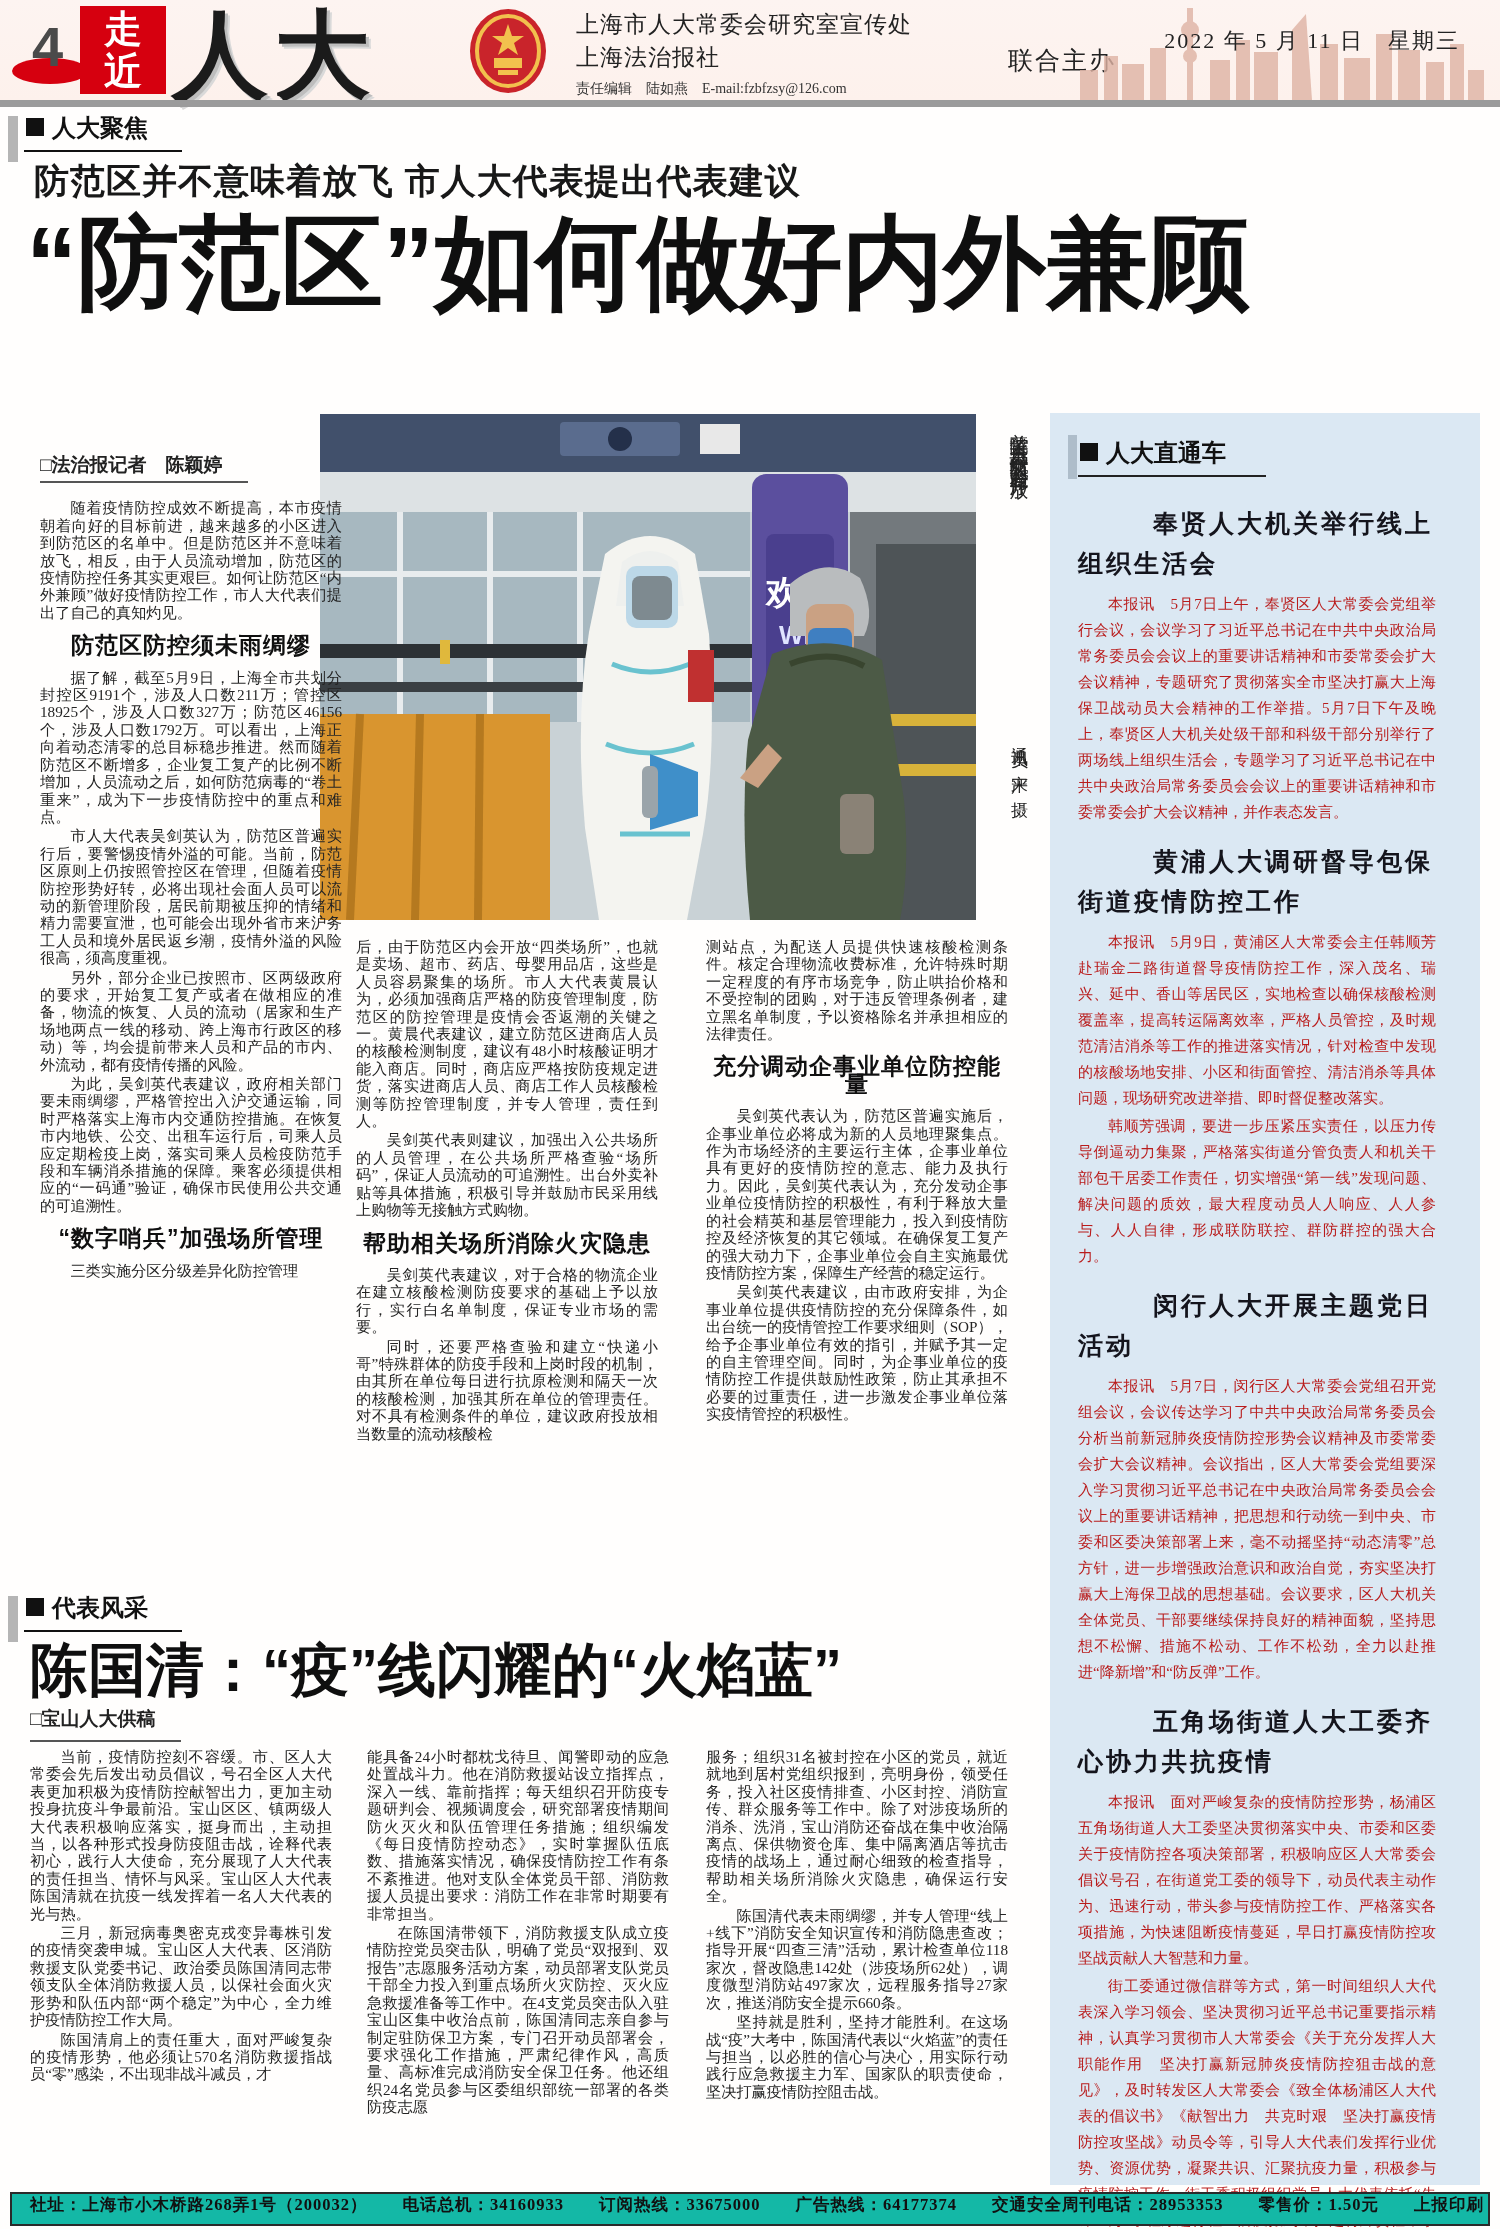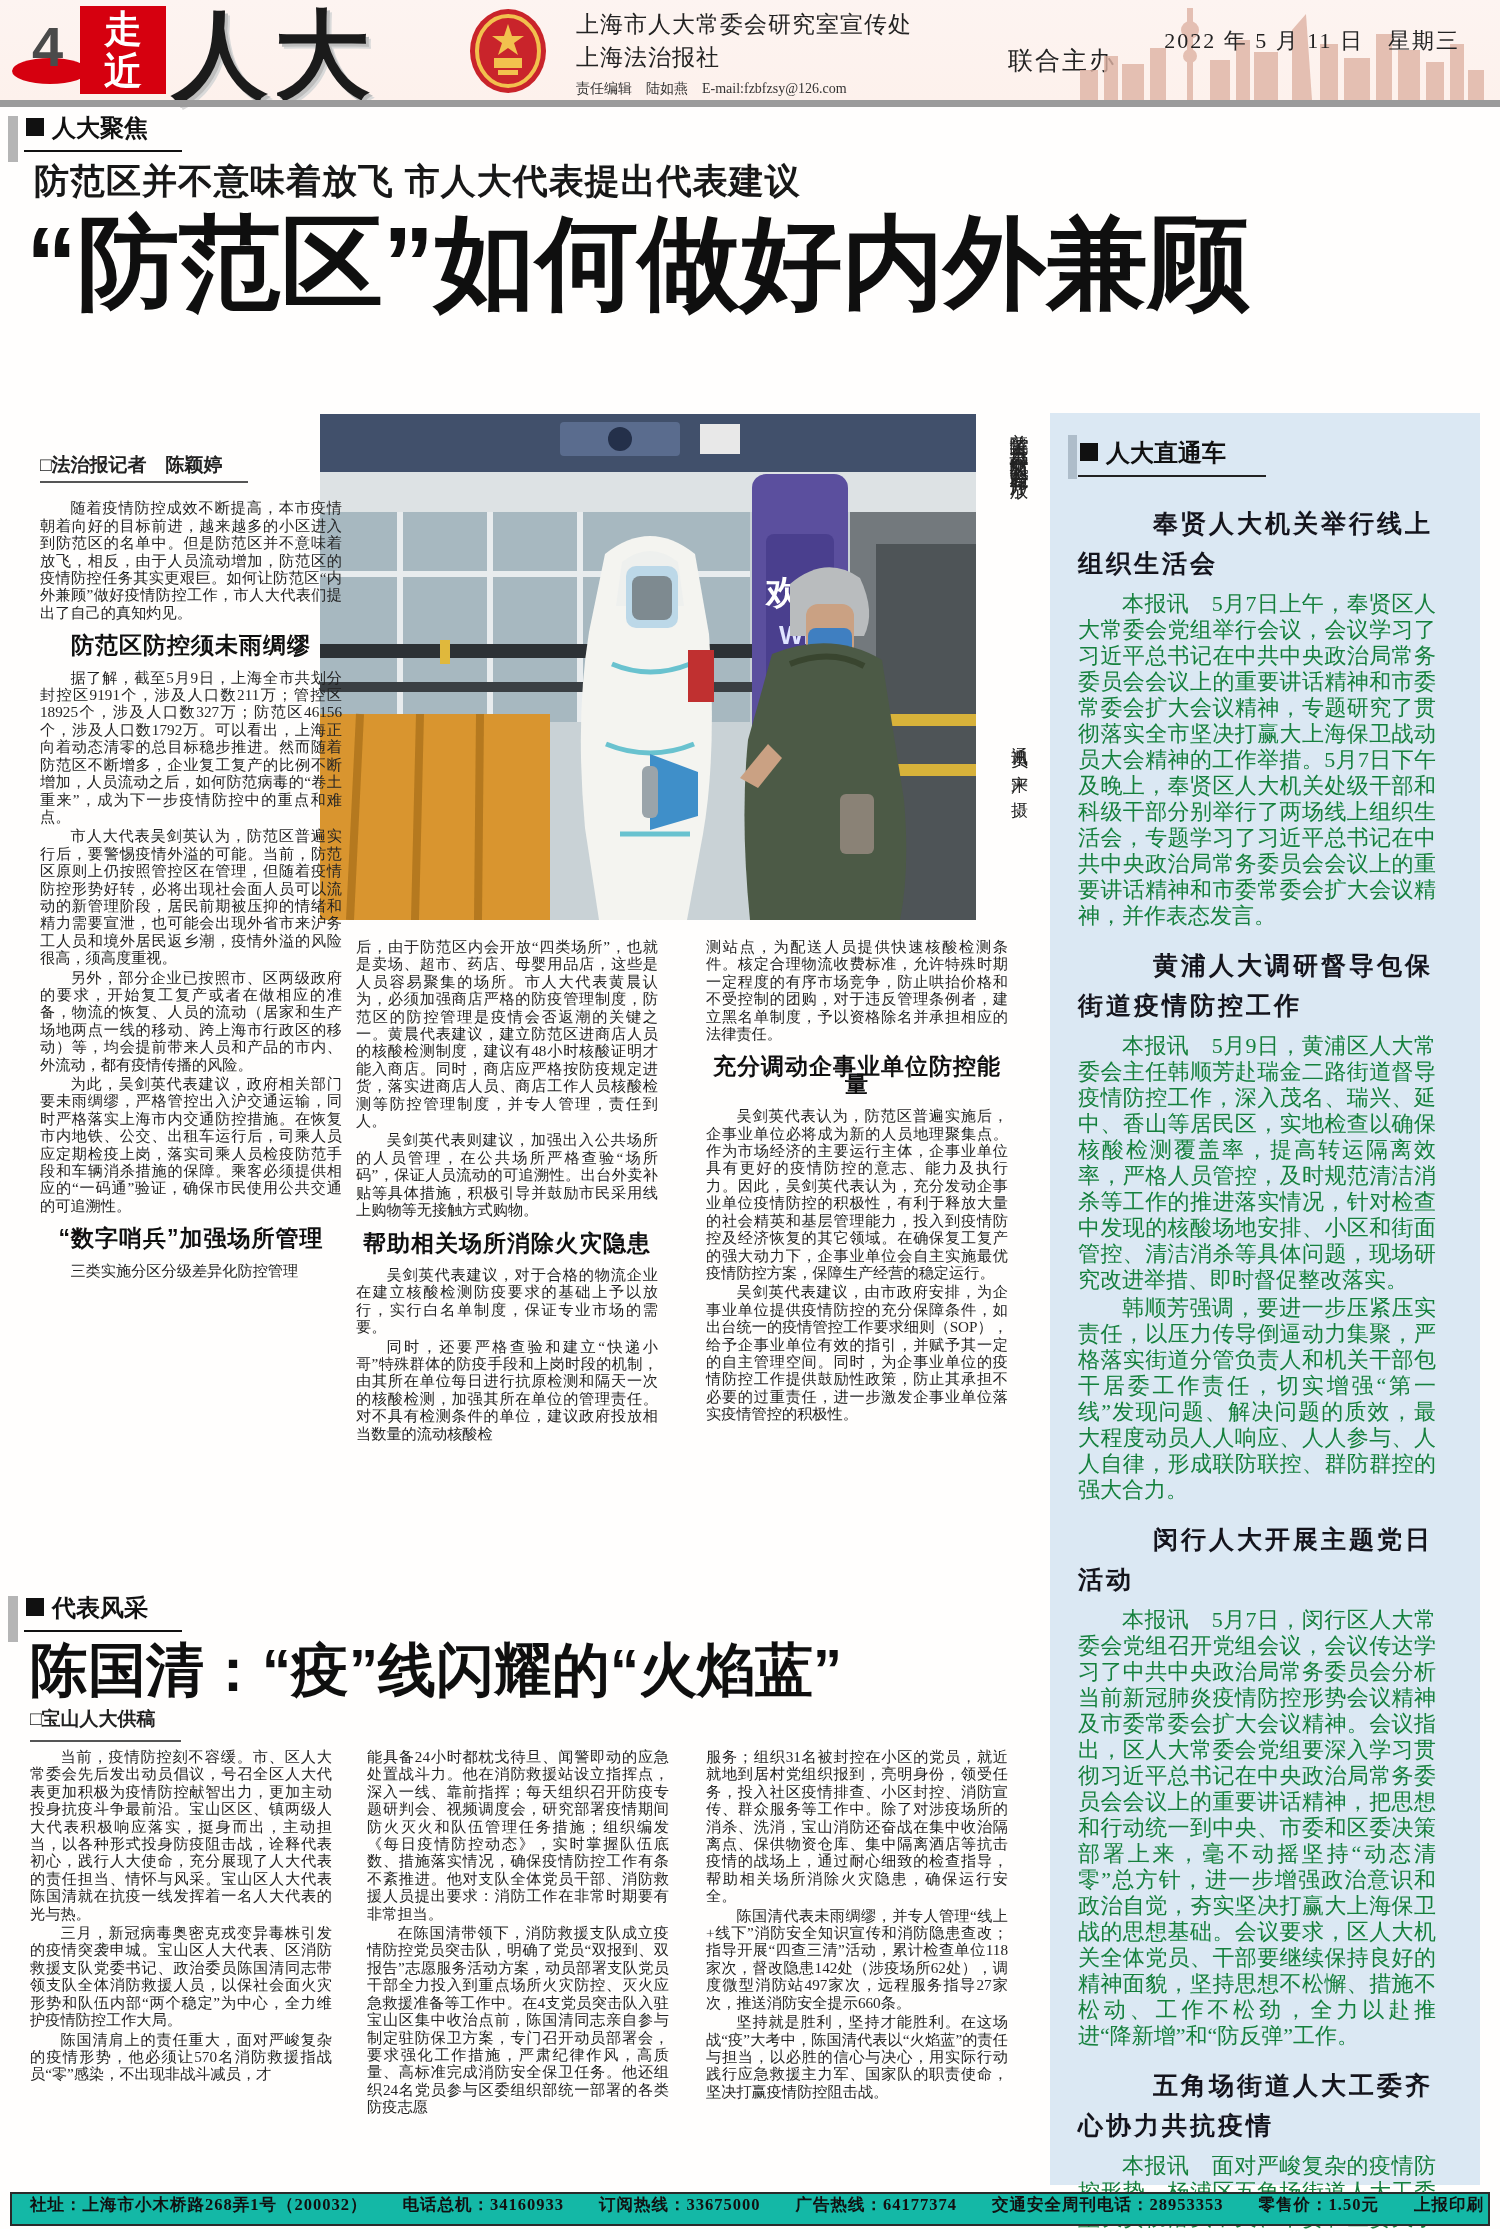--- a/index.html
+++ b/index.html
@@ -66,22 +66,22 @@
   #photo-caption .cap2 { padding-top:256px; font-size:17px; }
 
   
   #sidebar { position:absolute; left:1050px; top:413px; width:430px; height:1772px;
     background:#dbe8f3; padding:24px 44px 20px 28px; }
   #sidebar .sec-label { position:relative; background:none; border-bottom:2px solid #222;
     display:inline-block; padding-right:40px; margin-bottom:10px; }
   #sidebar .sb-tick { position:absolute; left:18px; top:22px; width:9px; height:44px; background:#aebdca; }
   .sb-title { font-family:"Liberation Sans",sans-serif; font-weight:bold; font-size:25px;
     line-height:40px; letter-spacing:3px; color:#14141c; text-indent:3em; margin:16px 0 8px; }
-  .sb-body p { font-size:22px; line-height:26px; text-align:justify; text-indent:2em;
-    color:#15803d; margin-bottom:2px; }
+  .sb-body p { font-size:15px; line-height:26px; text-align:justify; text-indent:2em;
+    color:#b91c1c; margin-bottom:2px; }
 
   
   .headline-mid { position:absolute; left:30px; top:1632px; font-family:"Liberation Sans",sans-serif;
     font-weight:bold; font-size:58px; letter-spacing:0; color:#0f0f0f; white-space:nowrap; }
   #profile-byline { position:absolute; left:30px; top:1706px; }
   #prof-col1 { left:30px; top:1748px; height:436px; }
   #prof-col2 { left:367px; top:1748px; height:436px; }
   #prof-col3 { left:706px; top:1748px; height:436px; }
 
   

